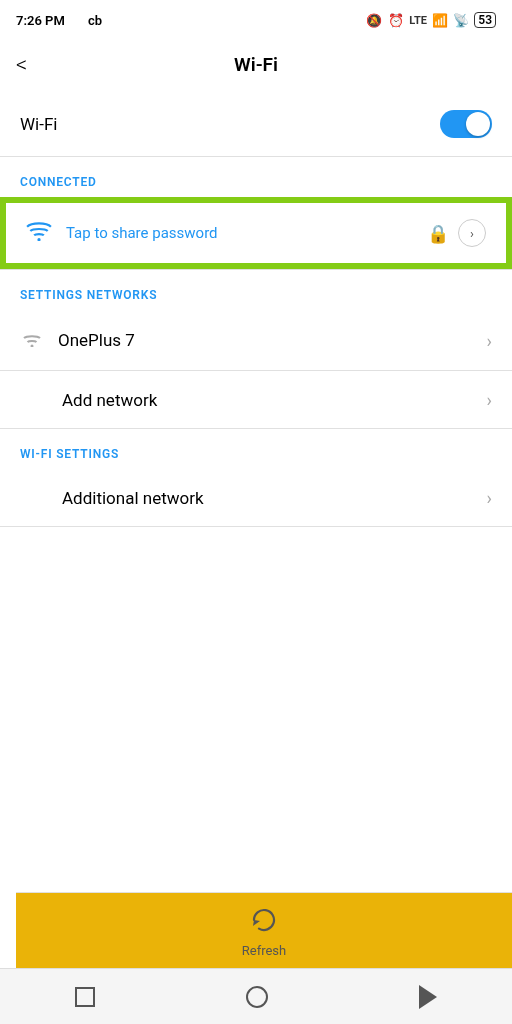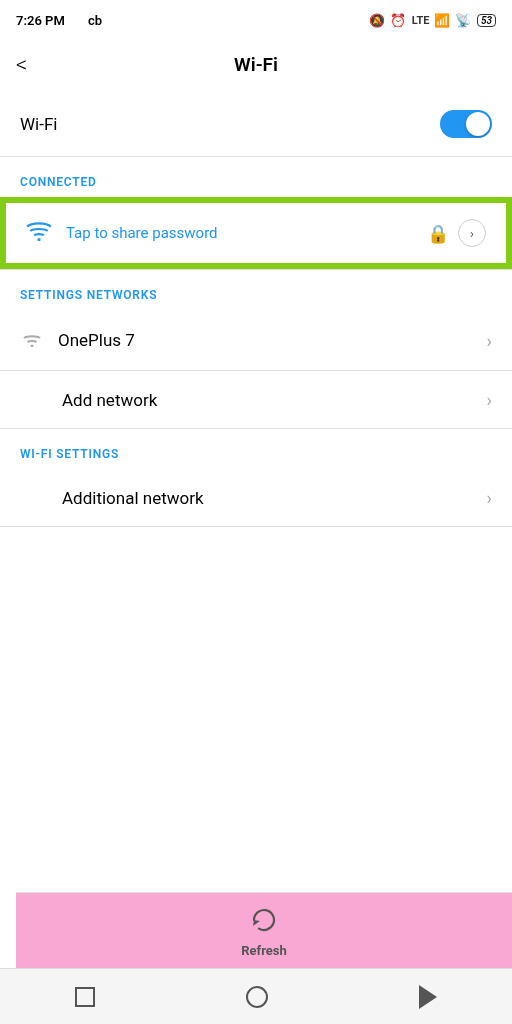--- a/index.html
+++ b/index.html
@@ -184,22 +184,21 @@
       position: absolute;
       bottom: 56px;
       left: 16px;
       right: 0;
       border-top: 1px solid #e0e0e0;
       display: flex;
       justify-content: center;
       align-items: center;
       flex-direction: column;
       padding: 12px 0 10px 0;
-      background: #f9a8d4;
-      font-weight: bold;
+      background: #eab308;
     }
     .refresh-icon {
       font-size: 26px;
       color: #555;
       margin-bottom: 2px;
     }
     .refresh-label {
       font-size: 13px;
       color: #555;
     }
@@ -245,21 +244,21 @@
   <div class="status-left">
     <span>7:26 PM</span>
     <span style="margin-left:20px;text-align:center;">cb</span>
   </div>
   <div class="status-right">
     <span style="font-size:13px;">🔕</span>
     <span style="font-size:13px;">⏰</span>
     <span style="font-size:11px;font-weight:700;color:#333;">LTE</span>
     <span style="font-size:13px;">📶</span>
     <span style="font-size:13px;">📡</span>
-    <span style="font-size:10px;border:1.5px solid #333;border-radius:4px;padding:0 3px;font-weight:600;font-style:italic;">53</span>
+    <span style="font-size:12px;border:1.5px solid #333;border-radius:4px;padding:0 3px;font-weight:600;">53</span>
   </div>
 </div>
 
 <div class="header">
   <span class="back-btn">&lt;</span>
   <span class="header-title">Wi-Fi</span>
 </div>
 
 <div class="wifi-toggle-row">
   <span class="wifi-toggle-label">Wi-Fi</span>

